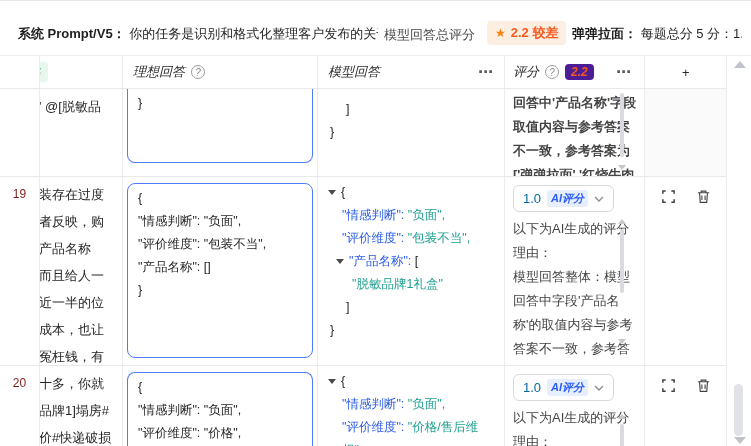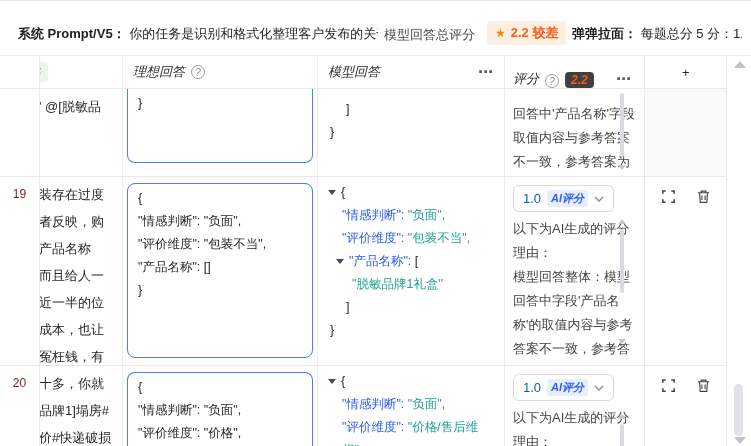--- a/index.html
+++ b/index.html
@@ -26,21 +26,21 @@
   .thead { height:33px; border-bottom:1px solid #e9e9e9; }
   .thead > div { display:flex; align-items:center; font-size:13px; color:#2b2b2b;font-style:italic; }
   .r18 { height:88px; border-bottom:1px solid #e9e9e9; }
   .r19 { height:189px; border-bottom:1px solid #e9e9e9; }
   .r20 { height:200px; }
 
   .hcell-pad { padding-left:10px; gap:6px; }
   .help { display:inline-flex; width:14px; height:14px; border:1px solid #9b9b9b; border-radius:50%;
           font-size:10px; color:#8c8c8c; align-items:center; justify-content:center; flex:0 0 auto; }
   .more { margin-left:auto; padding-right:10px; color:#595959; font-size:15px; font-weight:bold; letter-spacing:1px; cursor:pointer;}
-  .hbadge { background:#404040; color:#f5591c; font-size:12px; font-weight:bold; border-radius:4px; padding:1px 6px; }
+  .hbadge { background:#4c1d95; color:#f5591c; font-size:12px; font-weight:bold; border-radius:4px; padding:1px 6px; }
   .plus-cell { justify-content:center; color:#595959; font-size:17px; }
   .tag { background:#e8f6ee; color:#279b62; font-size:12px; font-weight:bold; border-radius:3px;
          height:20px; display:inline-flex; align-items:center; padding:0 7px; margin-left:-14px; }
 
   
   .review { padding:4px 0 0 4px; font-size:13px; line-height:27px; color:#262626; white-space:nowrap; }
   .review .clip { margin-left:-5px; }
   .rownum { font-size:12px; color:#7f1d1d; text-align:center; padding-top:10px; }
 
   
@@ -128,21 +128,21 @@
         <span class="tag">S</span>
       </div>
       <div class="hcell-pad">
         <span>理想回答</span>
         <span class="help">?</span>
       </div>
       <div class="hcell-pad">
         <span>模型回答</span>
         <span class="more">⋯</span>
       </div>
-      <div class="hcell-pad" style="padding-left:8px;align-items:flex-end;">
+      <div class="hcell-pad" style="padding-left:8px;">
         <span>评分</span>
         <span class="help">?</span>
         <span class="hbadge">2.2</span>
         <span class="more" style="padding-right:12px;">⋯</span>
       </div>
       <div class="plus-cell">+</div>
     </div>
 
     <div class="trow r18">
       <div class="rownum"></div>
@@ -155,21 +155,21 @@
         </div>
       </div>
       <div class="model-cell">
         <div class="clip-line">
           <span class="mj-v">"弹弹拉面", "红烧牛肉面"</span>
         </div>
         <div class="mline indb mj-p">]</div>
         <div class="mline indc mj-p">}</div>
       </div>
       <div class="score-cell">
-        <div class="score-text" style="margin-top:11px;">
+        <div class="score-text" style="margin-top:0;font-weight:bold;">
           <div>回答中'产品名称'字段</div>
           <div>取值内容与参考答案</div>
           <div>不一致，参考答案为</div>
           <div>['弹弹拉面','红烧牛肉</div>
         </div>
         <div class="mini-sb" style="top:4px;height:64px;"></div>
         <div class="mini-arrow down" style="top:76px;"></div>
       </div>
       <div class="actions-cell"></div>
     </div>

